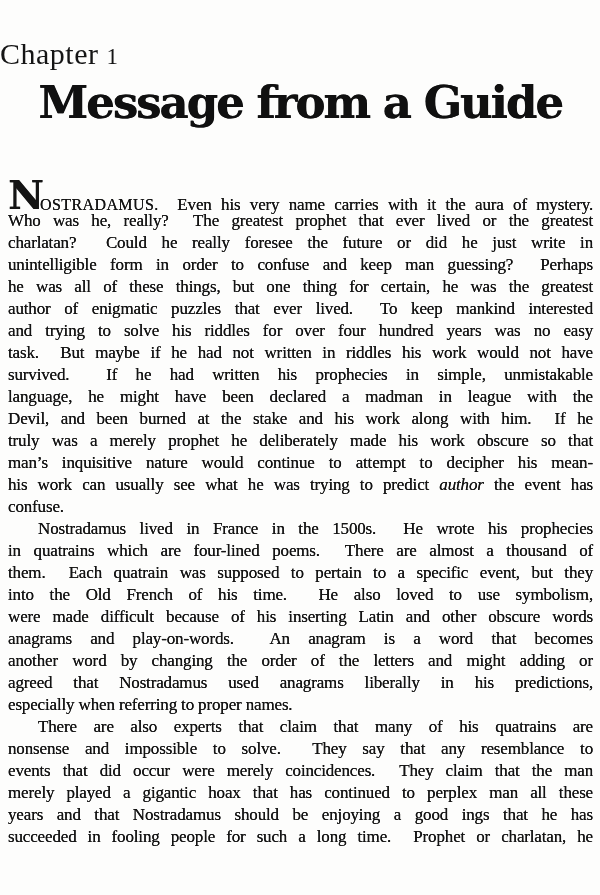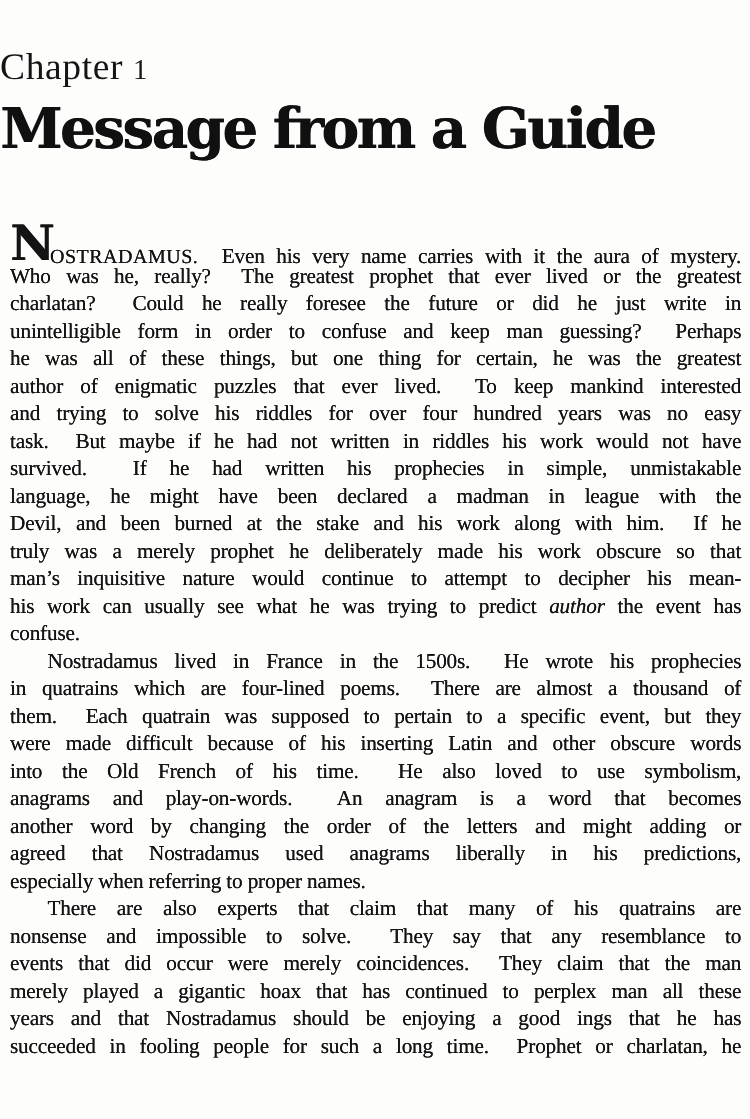--- a/index.html
+++ b/index.html
@@ -24,20 +24,21 @@
     margin-top: 28px;
   }
   .chapter .numeral {
     font-size: 23px;
     letter-spacing: 1px;
   }
   .title {
     position: absolute;
     top: 76px; left: 0; right: 0;
     margin: 0;
+    text-align: center;
     font-family: "DejaVu Serif", serif;
     font-weight: 700;
     font-size: 45px;
     letter-spacing: -2px;
     color: #101010;
     text-shadow: 0.5px 0 0 currentColor;
   }
   .body-text {
     position: absolute;
     left: 8px; right: 7px;
@@ -104,22 +105,22 @@
         <div class="line">Devil, and been burned at the stake and his work along with him.&nbsp; If he</div>
         <div class="line">truly was a merely prophet he deliberately made his work obscure so that</div>
         <div class="line">man’s inquisitive nature would continue to attempt to decipher his mean-</div>
         <div class="line"><span class="">his work can usually see what he was trying to predict </span><span class="italic">author</span><span class=""> the event has</span></div>
         <div class="line end">confuse.</div>
       </div>
       <div class="para indent">
         <div class="line">Nostradamus lived in France in the 1500s.&nbsp; He wrote his prophecies</div>
         <div class="line">in quatrains which are four-lined poems.&nbsp; There are almost a thousand of</div>
         <div class="line">them.&nbsp; Each quatrain was supposed to pertain to a specific event, but they</div>
+        <div class="line">into the Old French of his time.&nbsp; He also loved to use symbolism,</div>
         <div class="line">were made difficult because of his inserting Latin and other obscure words</div>
-        <div class="line">into the Old French of his time.&nbsp; He also loved to use symbolism,</div>
         <div class="line">anagrams and play-on-words.&nbsp; An anagram is a word that becomes</div>
         <div class="line">another word by changing the order of the letters and might adding or</div>
         <div class="line">agreed that Nostradamus used anagrams liberally in his predictions,</div>
         <div class="line end">especially when referring to proper names.</div>
       </div>
       <div class="para indent">
         <div class="line">There are also experts that claim that many of his quatrains are</div>
         <div class="line">nonsense and impossible to solve.&nbsp; They say that any resemblance to</div>
         <div class="line">events that did occur were merely coincidences.&nbsp; They claim that the man</div>
         <div class="line">merely played a gigantic hoax that has continued to perplex man all these</div>

